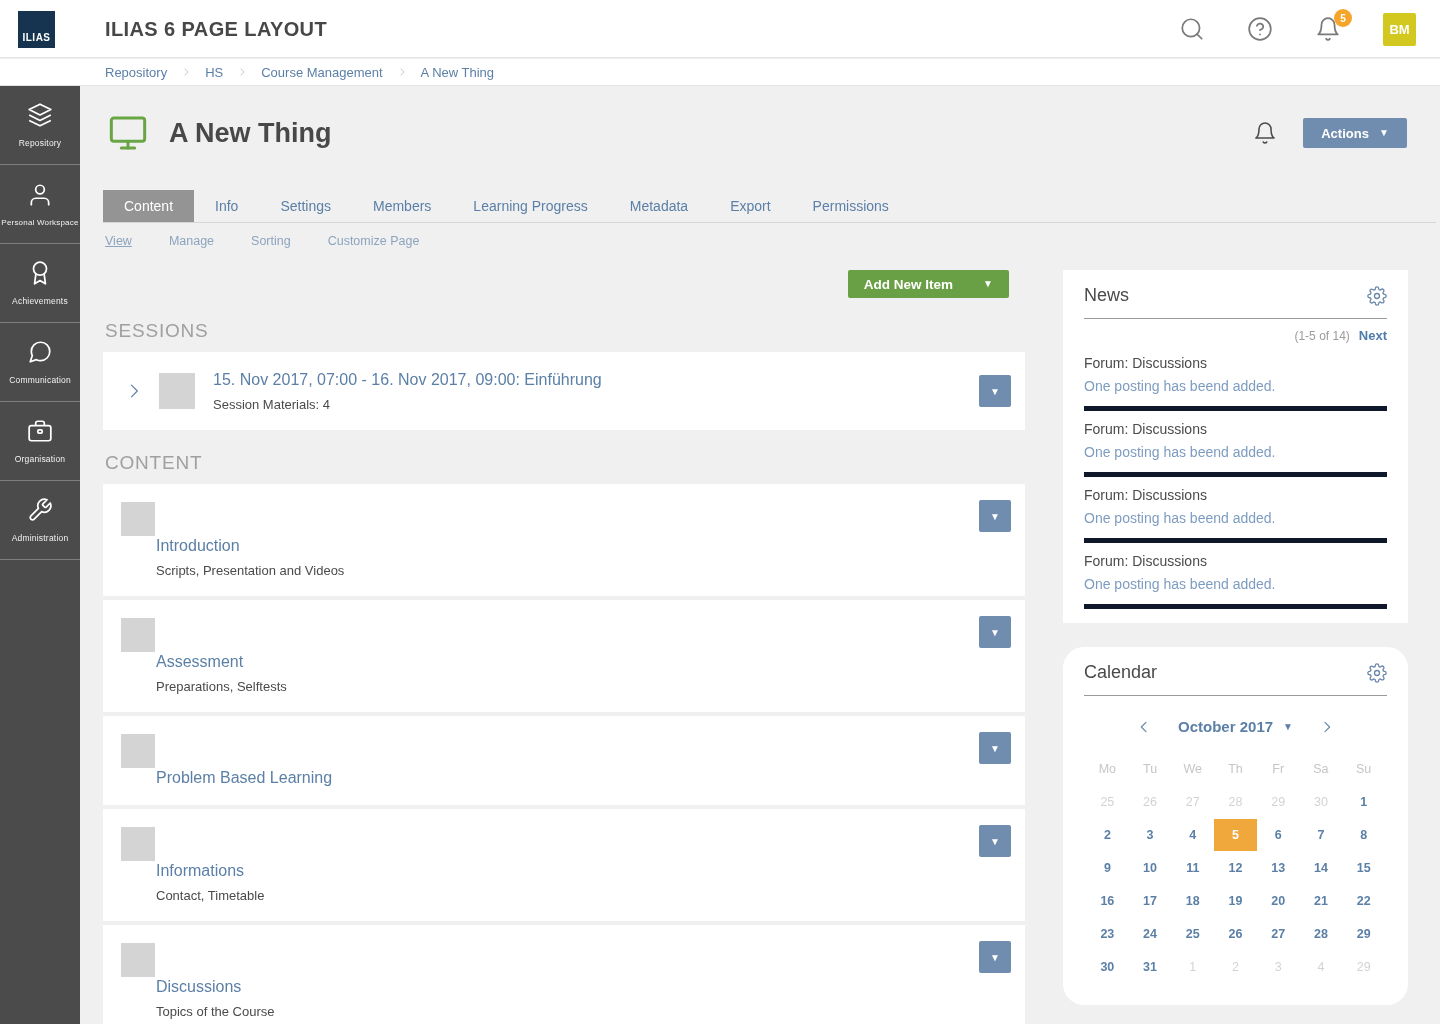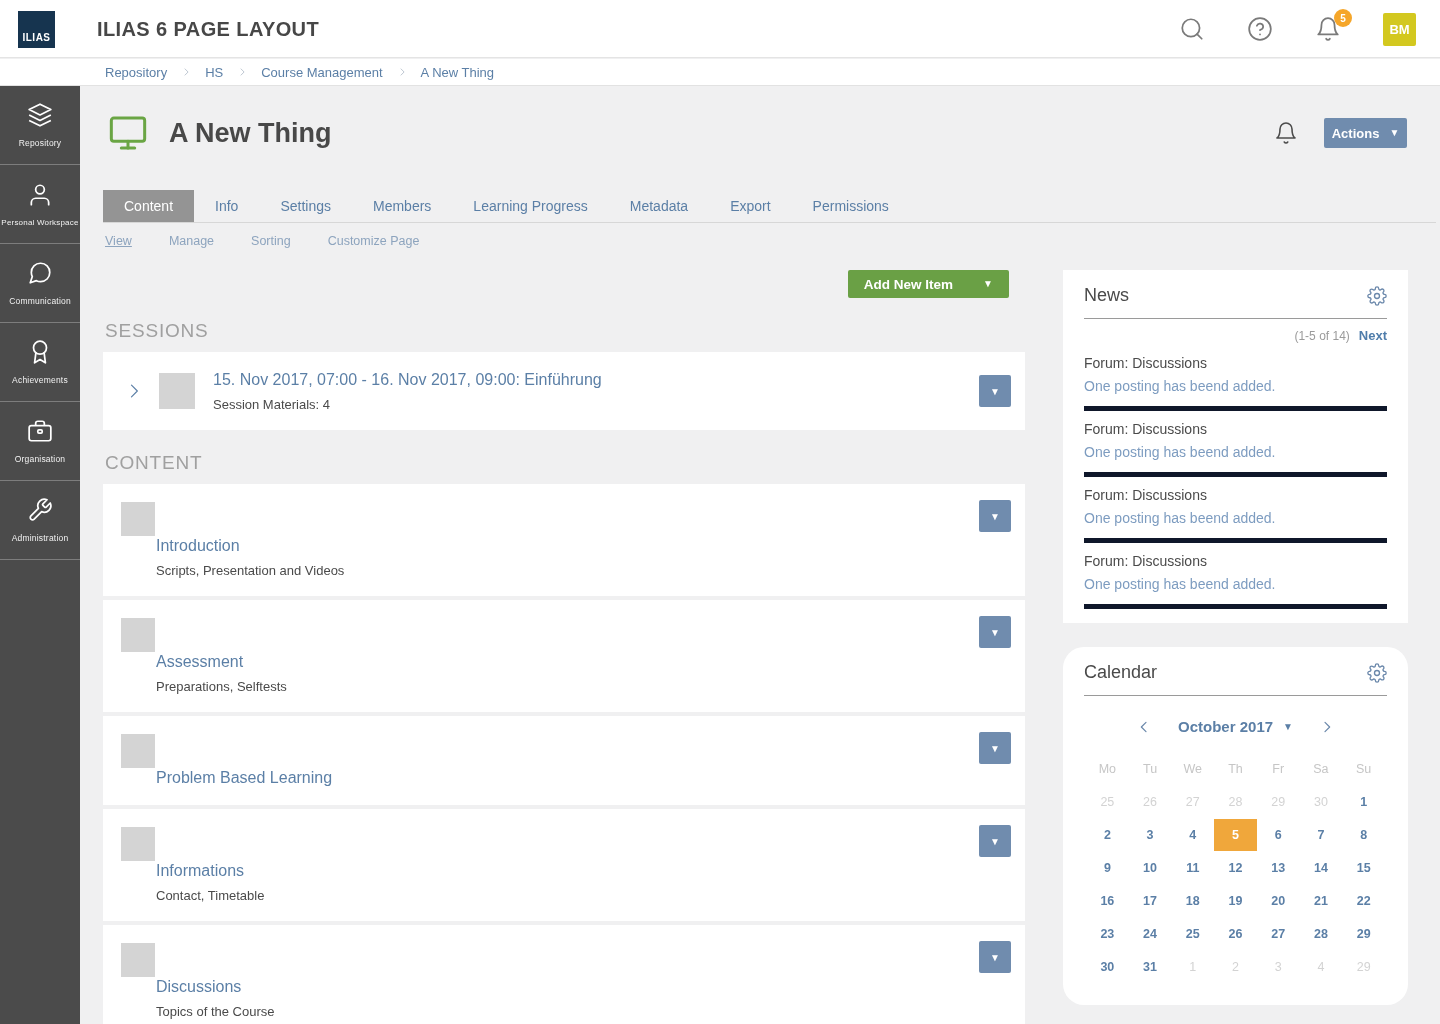--- a/index.html
+++ b/index.html
@@ -2,21 +2,21 @@
 <html><head>
 <meta charset="utf-8">
 <style>
   * { margin:0; padding:0; box-sizing:border-box; }
   html,body { width:1440px; height:1024px; font-family:"Liberation Sans", sans-serif; background:#f0f0f1; overflow:hidden; }
 
   
   .top-header { position:absolute; top:0; left:0; width:1440px; height:58px; background:#fff; border-bottom:1px solid #e4e4e4; z-index:5; }
   .logo { position:absolute; left:18px; top:11px; width:37px; height:37px; background:#16344f; color:#fff;
           font-size:10px; font-weight:bold; letter-spacing:.5px; display:flex; align-items:flex-end; justify-content:center; padding-bottom:5px; }
-  .app-title { position:absolute; left:97px; top:0; height:58px; display:flex; align-items:center;
+  .app-title { position:absolute; left:105px; top:0; height:58px; display:flex; align-items:center;
                font-size:20px; font-weight:bold; color:#474747; letter-spacing:.4px; }
   .header-icons { position:absolute; right:24px; top:0; height:58px; display:flex; align-items:center; gap:42px; }
   .hicon { width:26px; height:26px; color:#7a7a7a; cursor:pointer; position:relative; }
   .hicon svg { width:26px; height:26px; }
   .bell-wrap { position:relative; }
   .badge { position:absolute; top:-7px; right:-11px; min-width:18px; height:18px; border-radius:50%; background:#f5a62a;
            color:#fff; font-size:10px; font-weight:bold; display:flex; align-items:center; justify-content:center; }
   .avatar { width:33px; height:33px; background:#d3c81f; color:#fff; font-size:13px; font-weight:bold;
             display:flex; align-items:center; justify-content:center; border-radius:2px; cursor:pointer; }
 
@@ -34,21 +34,21 @@
   .side-label { margin-top:6px; font-size:8.5px; color:#f2f2f2; letter-spacing:.2px; white-space:nowrap; }
 
   
   .main { position:absolute; left:80px; top:86px; width:1360px; height:938px; background:#f0f0f1; }
 
   .title-row { height:94px; display:flex; align-items:center; padding:0 33px 0 25px; }
   .obj-icon svg { width:46px; height:40px; color:#6aa544; display:block; }
   .page-title { margin-left:18px; font-size:27px; font-weight:bold; color:#484848; }
   .title-right { margin-left:auto; display:flex; align-items:center; gap:26px; }
   .title-bell svg { width:24px; height:24px; color:#4c4c4c; display:block; cursor:pointer; }
-  .actions-btn { width:83px; height:30px; background:#708cae; color:#fff; border:none; border-radius:2px;
+  .actions-btn { width:104px; height:30px; background:#708cae; color:#fff; border:none; border-radius:2px;
                  font-family:inherit; font-size:13px; font-weight:bold; cursor:pointer;
                  display:flex; align-items:center; justify-content:center; gap:10px; }
   .caret { font-size:10px; line-height:1; }
 
   .tabs-row { margin:10px 4px 0 23px; border-bottom:1px solid #d7d7d7; display:flex; height:33px; }
   .tab { padding:0 21px; display:flex; align-items:center; font-size:14px; color:#5b7fa6; cursor:pointer; }
   .tab.active { background:#949494; color:#fff; }
 
   .subtabs-row { margin:11px 0 0 25px; display:flex; gap:37px; height:20px; }
   .subtab { font-size:12.5px; color:#8da4be; cursor:pointer; }
@@ -172,31 +172,31 @@
     <span class="side-label">Repository</span>
   </div>
   <div class="side-item">
     <span><svg viewBox="0 0 24 24" fill="none" stroke="currentColor" stroke-width="1.6" stroke-linecap="round" stroke-linejoin="round">
           <path d="M20 21v-2a4 4 0 0 0-4-4H8a4 4 0 0 0-4 4v2"></path>
           <circle cx="12" cy="7" r="4"></circle>
         </svg></span>
     <span class="side-label" style="font-size:8px;">Personal Workspace</span>
   </div>
   <div class="side-item">
-    <span><svg viewBox="0 0 24 24" fill="none" stroke="currentColor" stroke-width="1.6" stroke-linejoin="round">
-          <path d="M21 11.5a8.38 8.38 0 0 1-8.5 8.5 8.38 8.38 0 0 1-3.8-.9L3 21l1.9-5.7a8.38 8.38 0 0 1-.9-3.8 8.38 8.38 0 0 1 8.5-8.5 8.38 8.38 0 0 1 8.5 8.5z"></path>
-        </svg></span>
-    <span class="side-label">Communication</span>
-  </div>
-  <div class="side-item">
     <span><svg viewBox="0 0 24 24" fill="none" stroke="currentColor" stroke-width="1.6" stroke-linecap="round" stroke-linejoin="round">
           <circle cx="12" cy="8" r="6"></circle>
           <polyline points="8.2 12.9 7 22 12 19 17 22 15.8 12.9"></polyline>
         </svg></span>
     <span class="side-label">Achievements</span>
+  </div>
+  <div class="side-item">
+    <span><svg viewBox="0 0 24 24" fill="none" stroke="currentColor" stroke-width="1.6" stroke-linejoin="round">
+          <path d="M21 11.5a8.38 8.38 0 0 1-8.5 8.5 8.38 8.38 0 0 1-3.8-.9L3 21l1.9-5.7a8.38 8.38 0 0 1-.9-3.8 8.38 8.38 0 0 1 8.5-8.5 8.38 8.38 0 0 1 8.5 8.5z"></path>
+        </svg></span>
+    <span class="side-label">Communication</span>
   </div>
   <div class="side-item">
     <span><svg viewBox="0 0 24 24" fill="none" stroke="currentColor" stroke-width="1.6" stroke-linejoin="round">
           <rect x="2" y="7" width="20" height="14" rx="2"></rect>
           <path d="M16 7V5a2 2 0 0 0-2-2h-4a2 2 0 0 0-2 2v2"></path>
           <rect x="10" y="11" width="4" height="3" rx="1"></rect>
         </svg></span>
     <span class="side-label">Organisation</span>
   </div>
   <div class="side-item">

